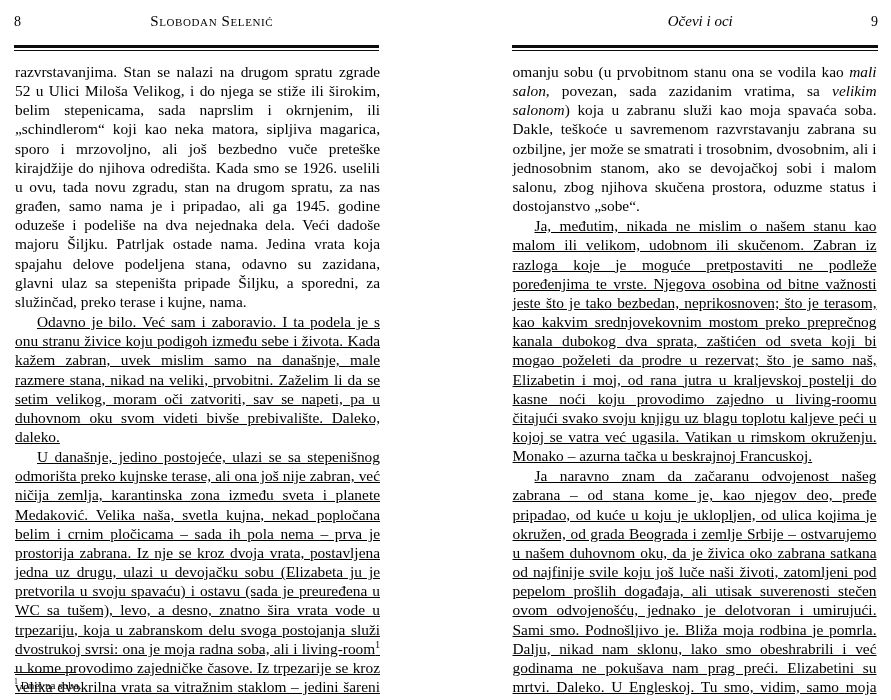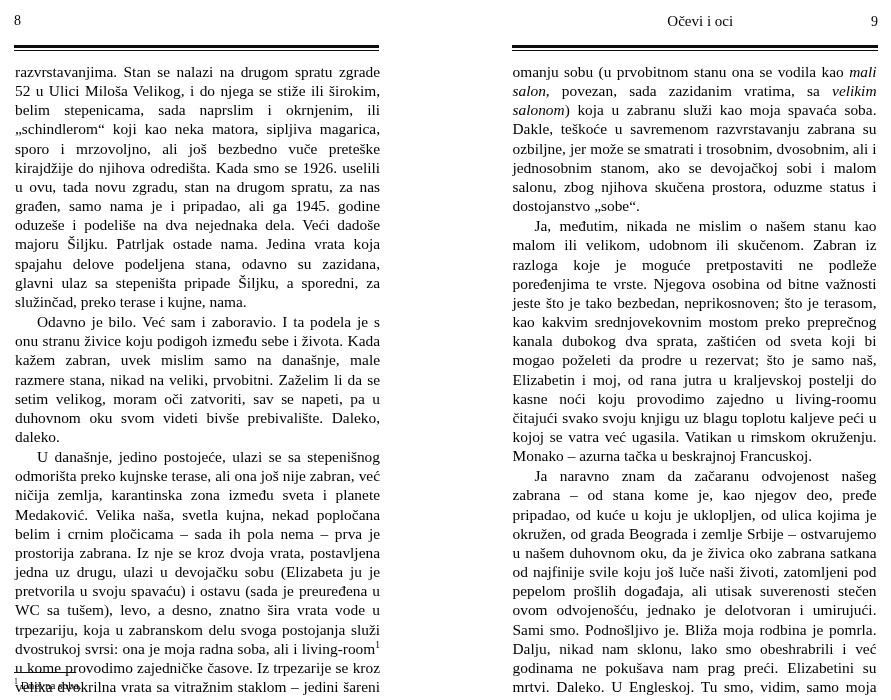--- a/index.html
+++ b/index.html
@@ -45,20 +45,21 @@
     flex: 1 1 auto;
     text-align: center;
   }
   .runhead-left .title {
     font-variant: small-caps;
     font-size: 15px;
     letter-spacing: 0.6px;
     padding-right: 30px;
   }
   .runhead-right .title {
+    font-style: italic;
     font-size: 15px;
     padding-left: 18px;
   }
   .runhead-right { justify-content: space-between; }
 
   
   .headrule {
     position: relative;
     height: 7px;
     margin-top: 2px;
@@ -88,20 +89,21 @@
     hyphens: manual;
     -webkit-hyphens: manual;
   }
   .page-left .body  { width: 367px; }
   .page-right .body { width: 366px; }
   .body p {
     margin: 1px;
   }
   .body p.indent {
     text-indent: 22px;
+    text-decoration: underline;
   }
   .body p.cont {
     text-indent: 0;
   }
   em { font-style: italic; }
   sup {
     font-size: 9.5px;
     vertical-align: super;
     line-height: 0;
   }
@@ -129,20 +131,21 @@
 </style>
 </head>
 <body>
 
 <div class="spread">
 
   <div class="page page-left">
 
     <div class="runhead runhead-left">
       <span class="folio">8</span>
+      <span class="title">Slobodan Selenić</span>
     </div>
 
     <div class="headrule">
       <div class="thick"></div>
       <div class="thin"></div>
     </div>
 
     <div class="body">
       <p class="cont">razvrstavanjima. Stan se nalazi na drugom spratu zgrade 52 u Ulici Miloša Velikog, i do njega se stiže ili širokim, belim stepenicama, sada naprslim i okrnjenim, ili „schindlerom“ koji kao neka matora, sipljiva magarica, sporo i mrzovoljno, ali još bezbedno vuče preteške kirajdžije do njihova odredišta. Kada smo se 1926. uselili u ovu, tada novu zgradu, stan na drugom spratu, za nas građen, samo nama je i pripadao, ali ga 1945. godine oduzeše i podeliše na dva nejednaka dela. Veći dadoše majoru Šiljku. Patrljak ostade nama. Jedina vrata koja spajahu delove podeljena stana, odavno su zazidana, glavni ulaz sa stepeništa pripade Šiljku, a sporedni, za služinčad, preko terase i kujne, nama.</p>
       <p class="indent">Odavno je bilo. Već sam i zaboravio. I ta podela je s onu stranu živice koju podigoh između sebe i života. Kada kažem zabran, uvek mislim samo na današnje, male razmere stana, nikad na veliki, prvobitni. Zaželim li da se setim velikog, moram oči zatvoriti, sav se napeti, pa u duhovnom oku svom videti bivše prebivalište. Daleko, daleko.</p>

